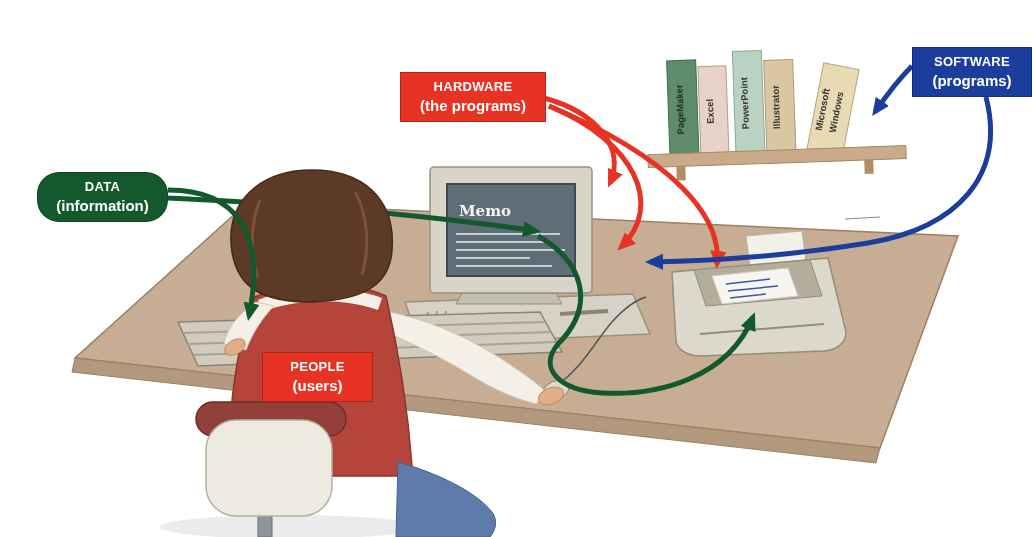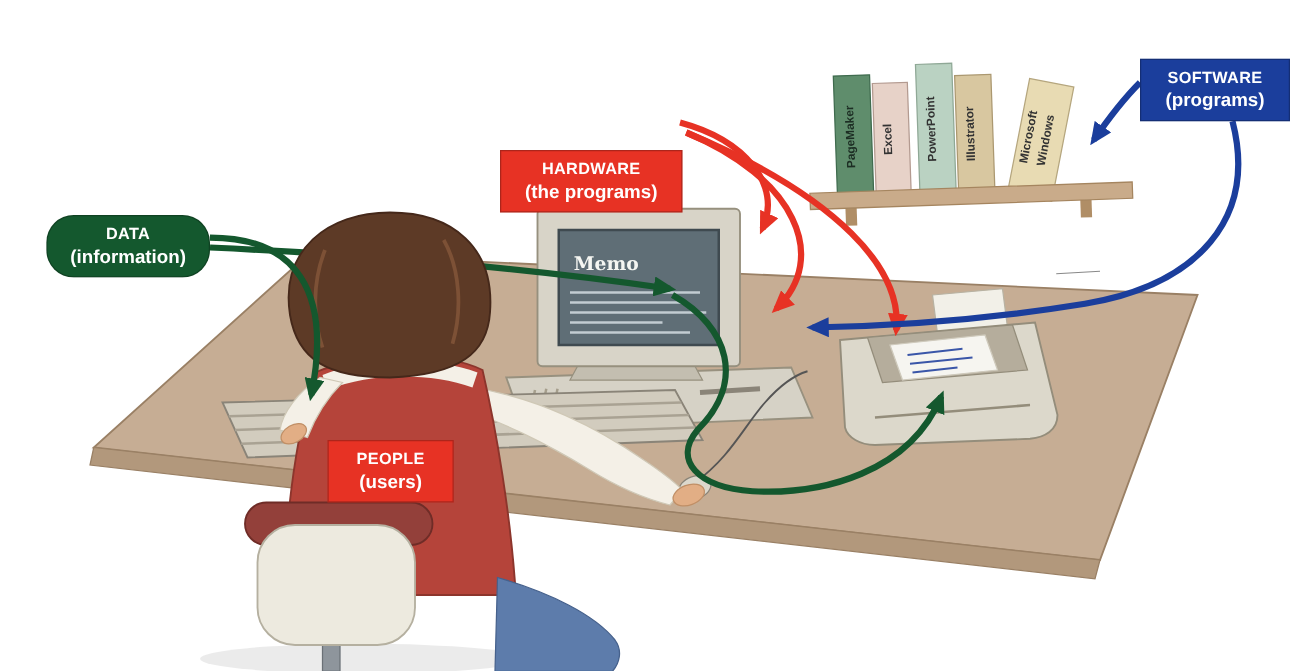--- a/index.html
+++ b/index.html
@@ -12,24 +12,24 @@
     position:absolute;z-index:5;display:flex;flex-direction:column;
     align-items:center;justify-content:center;color:#fff;text-align:center;
     box-sizing:border-box;border:1px solid rgba(0,0,0,0.25);
     line-height:1.3;padding:4px 6px;
   }
   .label-box .l1{font-size:13px;font-weight:bold;letter-spacing:.3px;}
   .label-box .l2{font-size:15px;font-weight:bold;}
   .box-red{background:#e73224;}
   .box-blue{background:#1b3e9c;text-align:center;}
   .box-green{background:#14582e;}
-  #label-hardware{left:400px;top:72px;width:146px;height:50px;margin-top:48px;}
+  #label-hardware{left:400px;top:72px;width:146px;height:50px;}
   #label-software{left:912px;top:47px;width:120px;height:50px;}
   #label-data{left:37px;top:172px;width:131px;height:50px;border-radius:22px;}
-  #label-people{left:262px;top:352px;width:101px;height:50px;}
+  #label-people{left:262px;top:352px;width:111px;height:50px;}
   .annotation{
     position:absolute;z-index:5;left:884px;top:200px;width:130px;
     font-size:11px;color:#1c1c1c;line-height:1.3;
   }
   .book-label{font-family:"Liberation Sans",sans-serif;font-size:9.5px;font-weight:bold;}
 </style>
 </head>
 <body>
 
 <div class="canvas">

